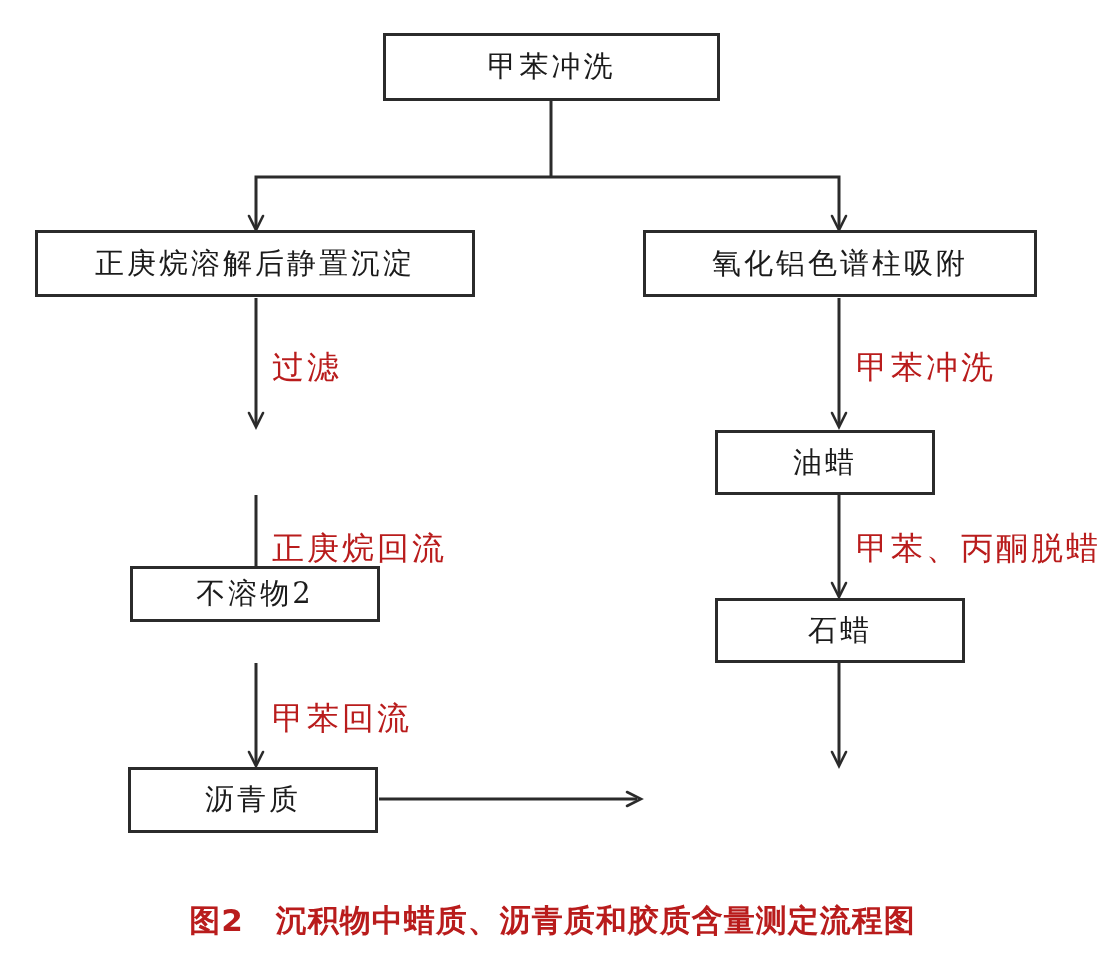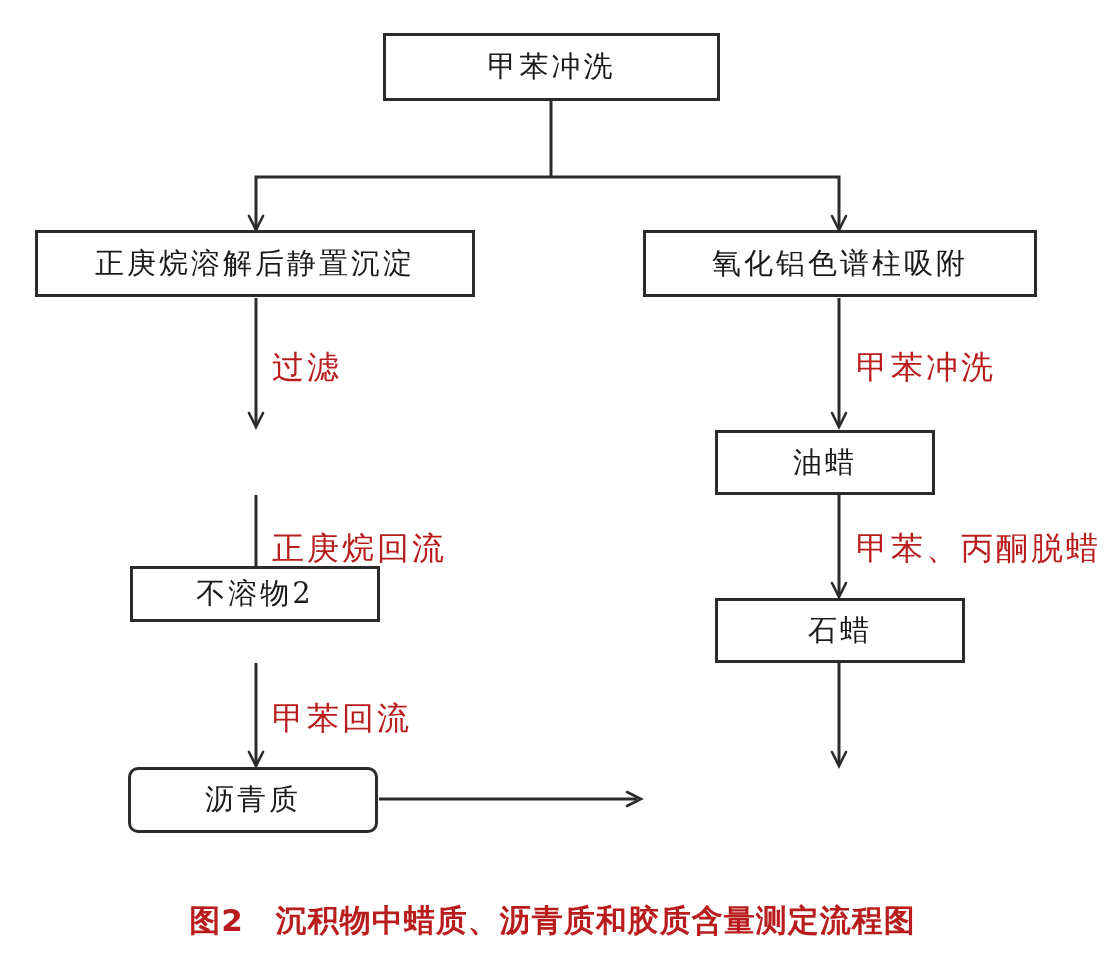--- a/index.html
+++ b/index.html
@@ -94,21 +94,21 @@
 
   <div class="node" style="left:643px; top:230px; width:394px; height:67px;">氧化铝色谱柱吸附</div>
 
 
   <div class="node" style="left:715px; top:430px; width:220px; height:65px;">油蜡</div>
 
   <div class="node" style="left:130px; top:566px; width:250px; height:56px;">不溶物2</div>
 
   <div class="node" style="left:715px; top:598px; width:250px; height:65px;">石蜡</div>
 
-  <div class="node" style="left:128px; top:767px; width:250px; height:66px;border-radius:10px;">沥青质</div>
+  <div class="node" style="left:128px; top:767px; width:250px; height:66px;">沥青质</div>
 
 
   <div class="edge-label" style="left:272px; top:346px;">过滤</div>
 
   <div class="edge-label" style="left:856px; top:346px;">甲苯冲洗</div>
 
   <div class="edge-label" style="left:272px; top:527px;">正庚烷回流</div>
 
   <div class="edge-label" style="left:856px; top:527px;">甲苯、丙酮脱蜡</div>
 

